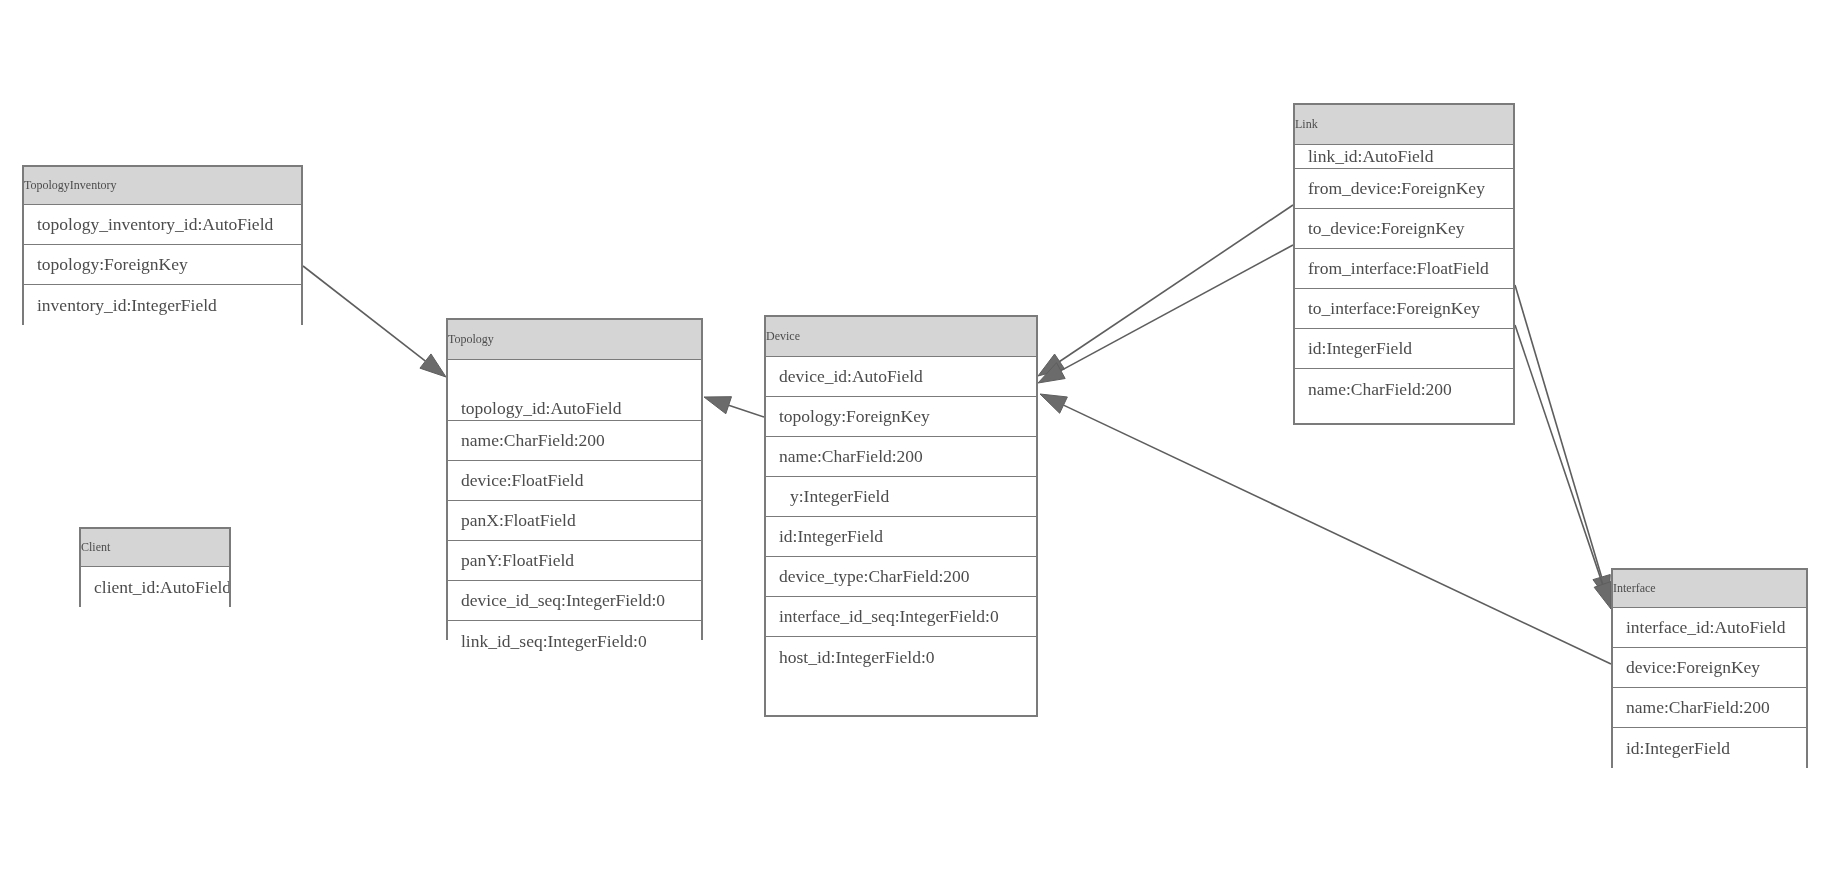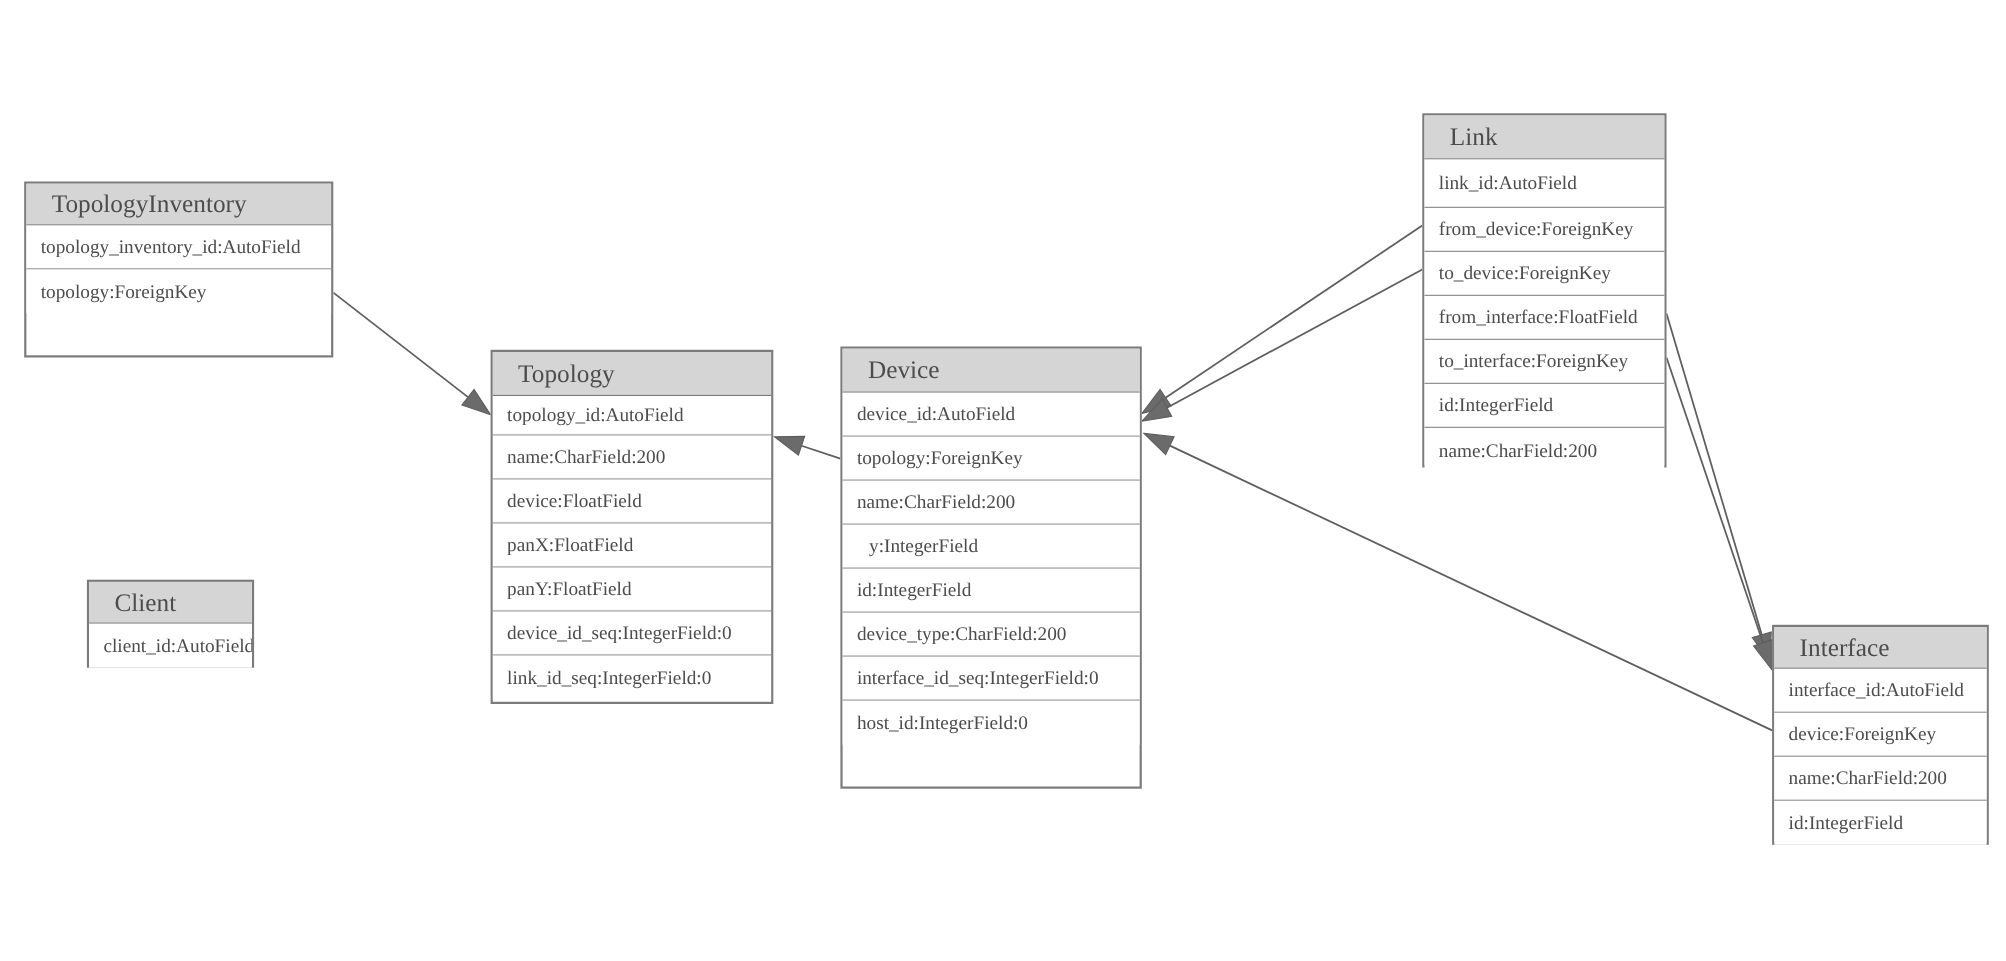--- a/index.html
+++ b/index.html
@@ -27,22 +27,22 @@
     position: absolute;
     box-sizing: border-box;
     border: 2px solid #7b7b7b;
     background: #ffffff;
   }
   .entity-header {
     box-sizing: border-box;
     background: #d5d5d5;
     border-bottom: 1px solid #7b7b7b;
     color: #4c4c4c;
-    font-size: 23px;
-    padding-left: 23px;
+    font-size: 12px;
+    padding-left: 0;
     display: flex;
     align-items: center;
     white-space: nowrap;
     overflow: hidden;
   }
   .entity-row {
     box-sizing: border-box;
     background: #ffffff;
     border-bottom: 1px solid #7b7b7b;
     color: #4c4c4c;
@@ -99,24 +99,25 @@
       <g>
         <line class="edge-line" x1="1611" y1="664" x2="1063.5047220684016" y2="405.11431691500604"></line>
         <polygon class="edge-arrowhead" points="1040,394 1067.3519856159037,396.9780669682516 1059.6574585208996,413.2505668617605"></polygon>
       </g>
     </svg>
   <div id="table-layer">
       <div class="entity-table" style="left: 22px; top: 165px; width: 281px; height: 160px;">
         <div class="entity-header" style="height: 38px; text-align: center;">TopologyInventory</div>
         <div class="entity-row" style="height: 40px;">topology_inventory_id:AutoField</div>
         <div class="entity-row" style="height: 40px;">topology:ForeignKey</div>
+        <div class="entity-row" style="height: 40px;">inventory_id:IntegerField</div>
       </div>
       <div class="entity-table" style="left: 446px; top: 318px; width: 257px; height: 322px;">
         <div class="entity-header" style="height: 40px;">Topology</div>
-        <div class="entity-row" style="height: 36px;">topology_id:AutoField</div>
+        <div class="entity-row" style="height: 25px; margin-top: 36px;">topology_id:AutoField</div>
         <div class="entity-row" style="height: 40px;">name:CharField:200</div>
         <div class="entity-row" style="height: 40px;">device:FloatField</div>
         <div class="entity-row" style="height: 40px;">panX:FloatField</div>
         <div class="entity-row" style="height: 40px;">panY:FloatField</div>
         <div class="entity-row" style="height: 40px;">device_id_seq:IntegerField:0</div>
         <div class="entity-row" style="height: 40px;">link_id_seq:IntegerField:0</div>
       </div>
       <div class="entity-table" style="left: 79px; top: 527px; width: 152px; height: 80px;">
         <div class="entity-header" style="height: 38px;">Client</div>
         <div class="entity-row" style="height: 40px;">client_id:AutoField</div>
@@ -127,21 +128,21 @@
         <div class="entity-row" style="height: 40px;">topology:ForeignKey</div>
         <div class="entity-row" style="height: 40px;">name:CharField:200</div>
         <div class="entity-row" style="height: 40px; padding-left: 24px;">y:IntegerField</div>
         <div class="entity-row" style="height: 40px;">id:IntegerField</div>
         <div class="entity-row" style="height: 40px;">device_type:CharField:200</div>
         <div class="entity-row" style="height: 40px;">interface_id_seq:IntegerField:0</div>
         <div class="entity-row" style="height: 40px;">host_id:IntegerField:0</div>
       </div>
       <div class="entity-table" style="left: 1293px; top: 103px; width: 222px; height: 322px;">
         <div class="entity-header" style="height: 40px;">Link</div>
-        <div class="entity-row" style="height: 44px; text-align: center;">link_id:AutoField</div>
+        <div class="entity-row" style="height: 24px; text-align: center;">link_id:AutoField</div>
         <div class="entity-row" style="height: 40px;">from_device:ForeignKey</div>
         <div class="entity-row" style="height: 40px;">to_device:ForeignKey</div>
         <div class="entity-row" style="height: 40px;">from_interface:FloatField</div>
         <div class="entity-row" style="height: 40px;">to_interface:ForeignKey</div>
         <div class="entity-row" style="height: 40px;">id:IntegerField</div>
         <div class="entity-row" style="height: 40px;">name:CharField:200</div>
       </div>
       <div class="entity-table" style="left: 1611px; top: 568px; width: 197px; height: 200px;">
         <div class="entity-header" style="height: 38px;">Interface</div>
         <div class="entity-row" style="height: 40px;">interface_id:AutoField</div>

